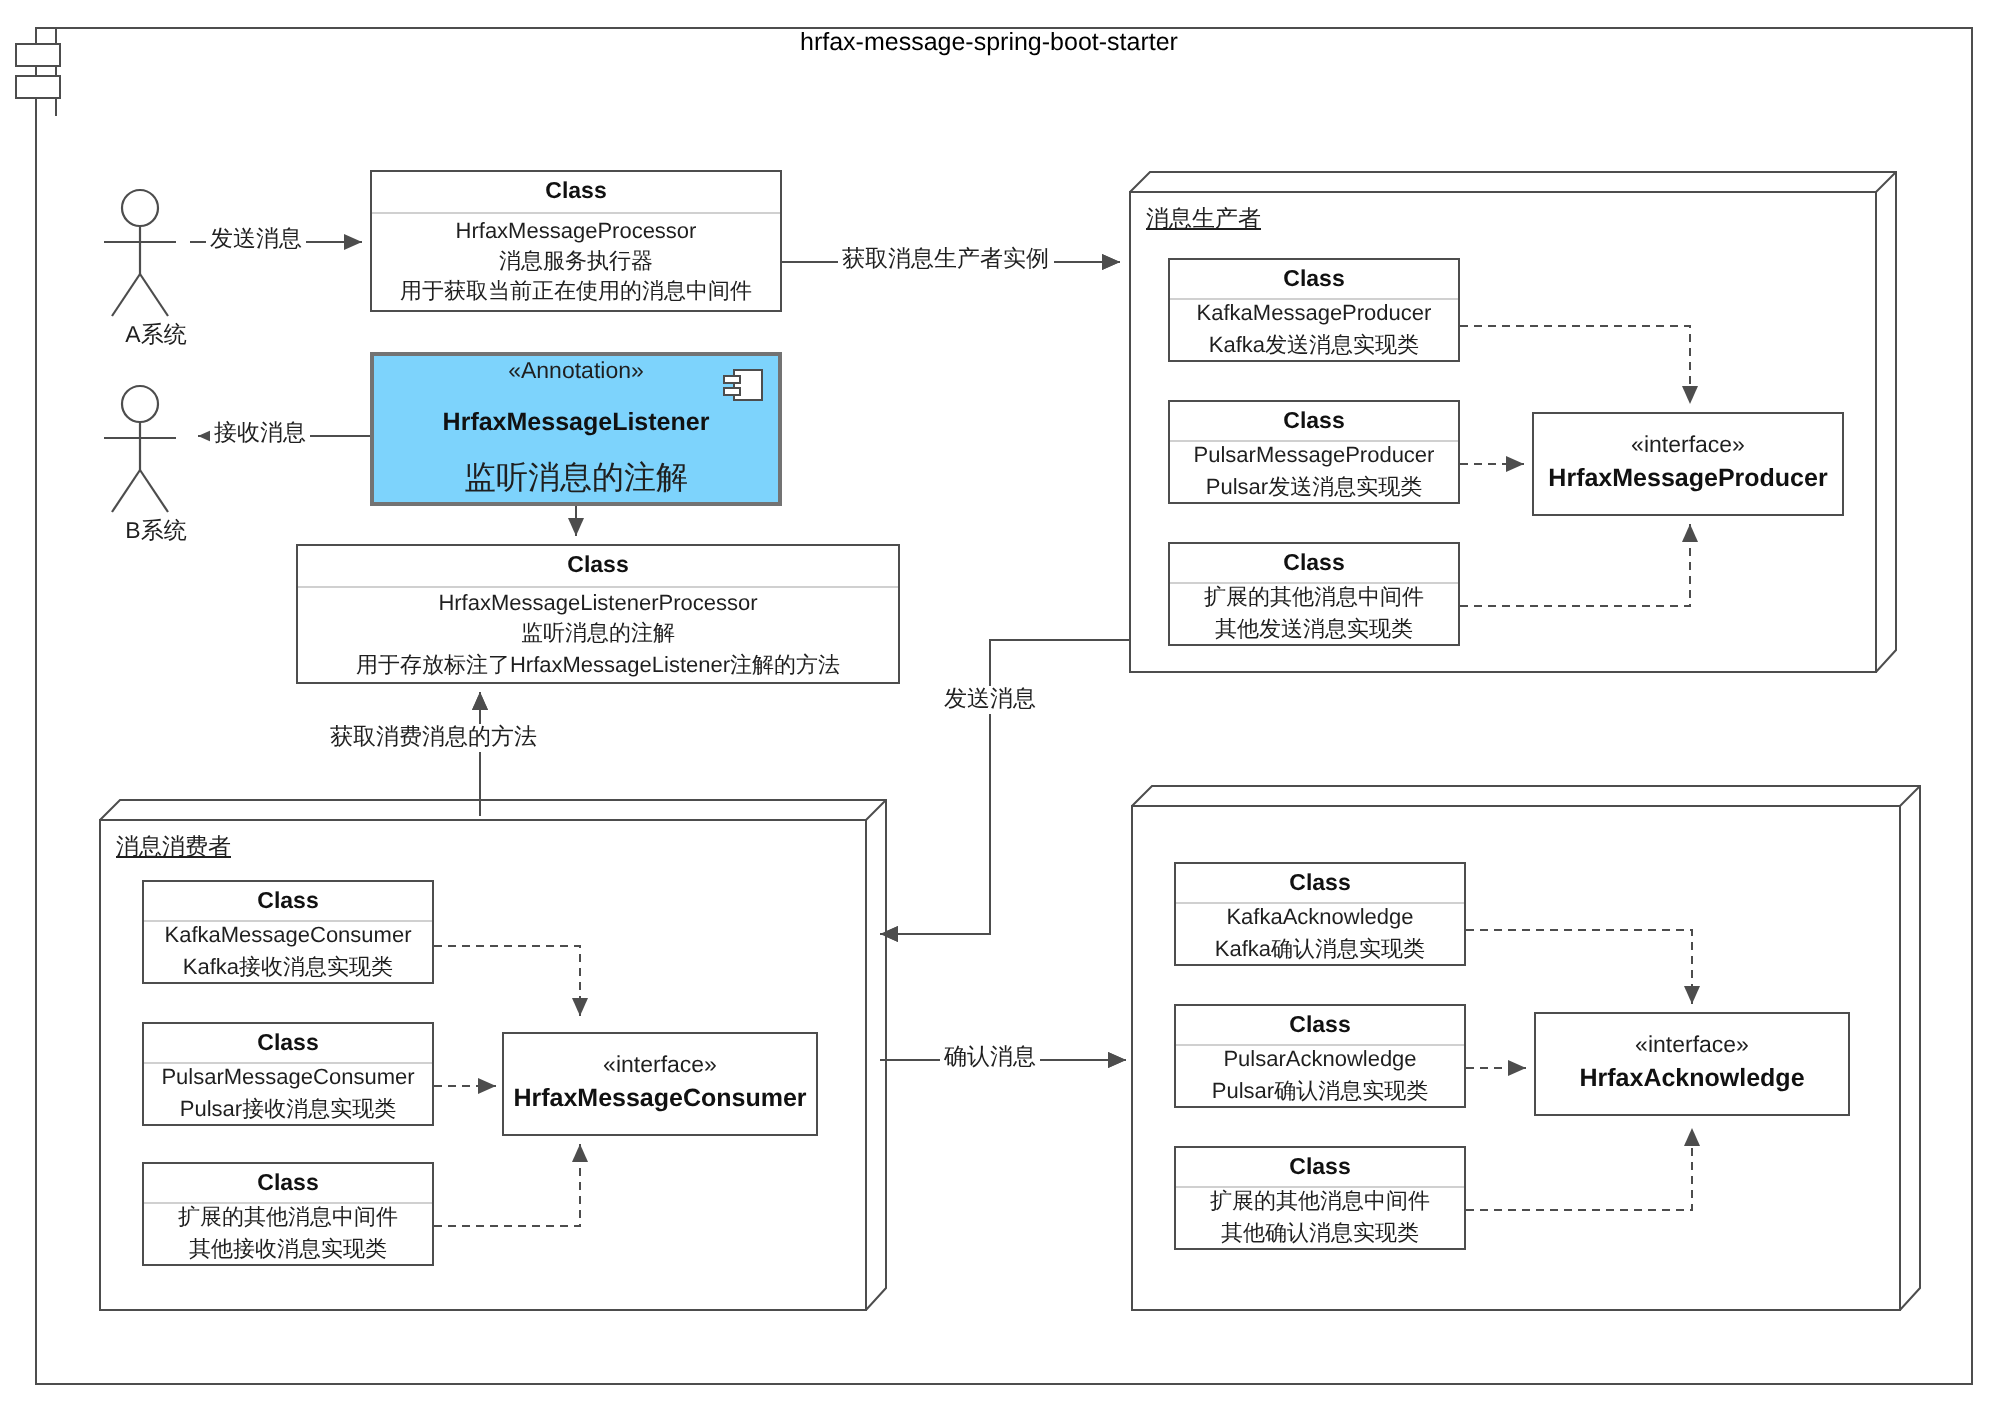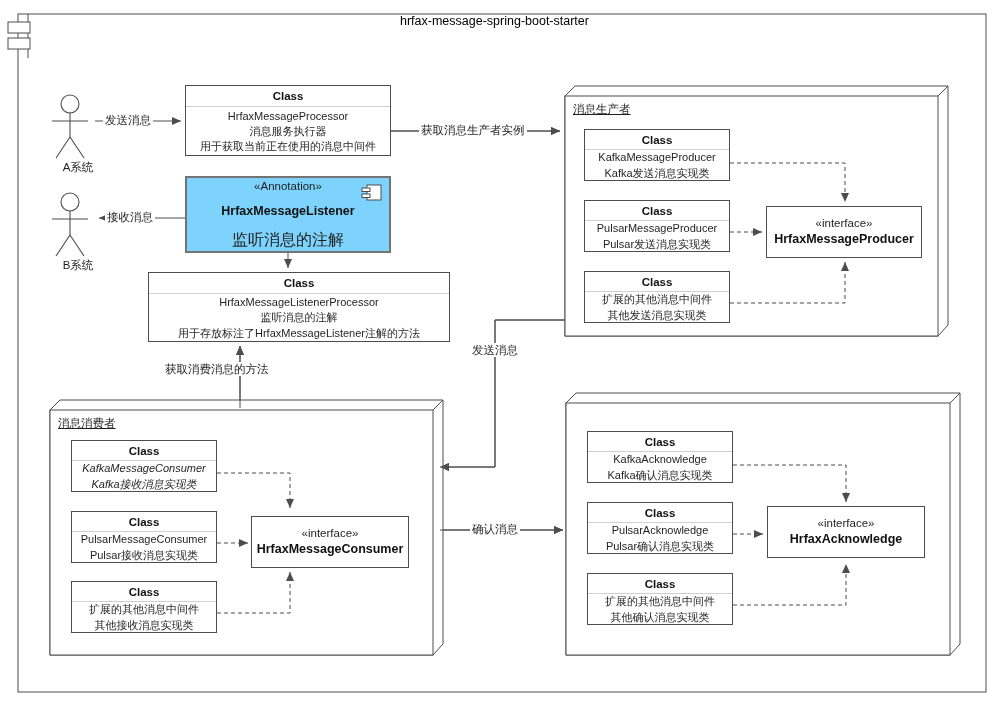--- a/index.html
+++ b/index.html
@@ -233,21 +233,21 @@
     <div class="stereo">«interface»</div>
     <div class="nm">HrfaxMessageProducer</div>
   </div>
 
   <div class="pkg" style="left:50px; top:410px; width:383px; height:245px;">
     <div class="pkgname" style="left:8px; top:6px;">消息消费者</div>
   </div>
 
   <div class="clsbox" style="left:71px; top:440px; width:146px; height:52px;">
     <div class="hdr" style="height:20px;">Class</div>
-    <div class="body" style="height:31px;font-style:italic;">
+    <div class="body" style="height:31px;">
       <div>KafkaMessageConsumer</div>
       <div>Kafka接收消息实现类</div>
     </div>
   </div>
 
   <div class="clsbox" style="left:71px; top:511px; width:146px; height:52px;">
     <div class="hdr" style="height:20px;">Class</div>
     <div class="body" style="height:31px;">
       <div>PulsarMessageConsumer</div>
       <div>Pulsar接收消息实现类</div>

